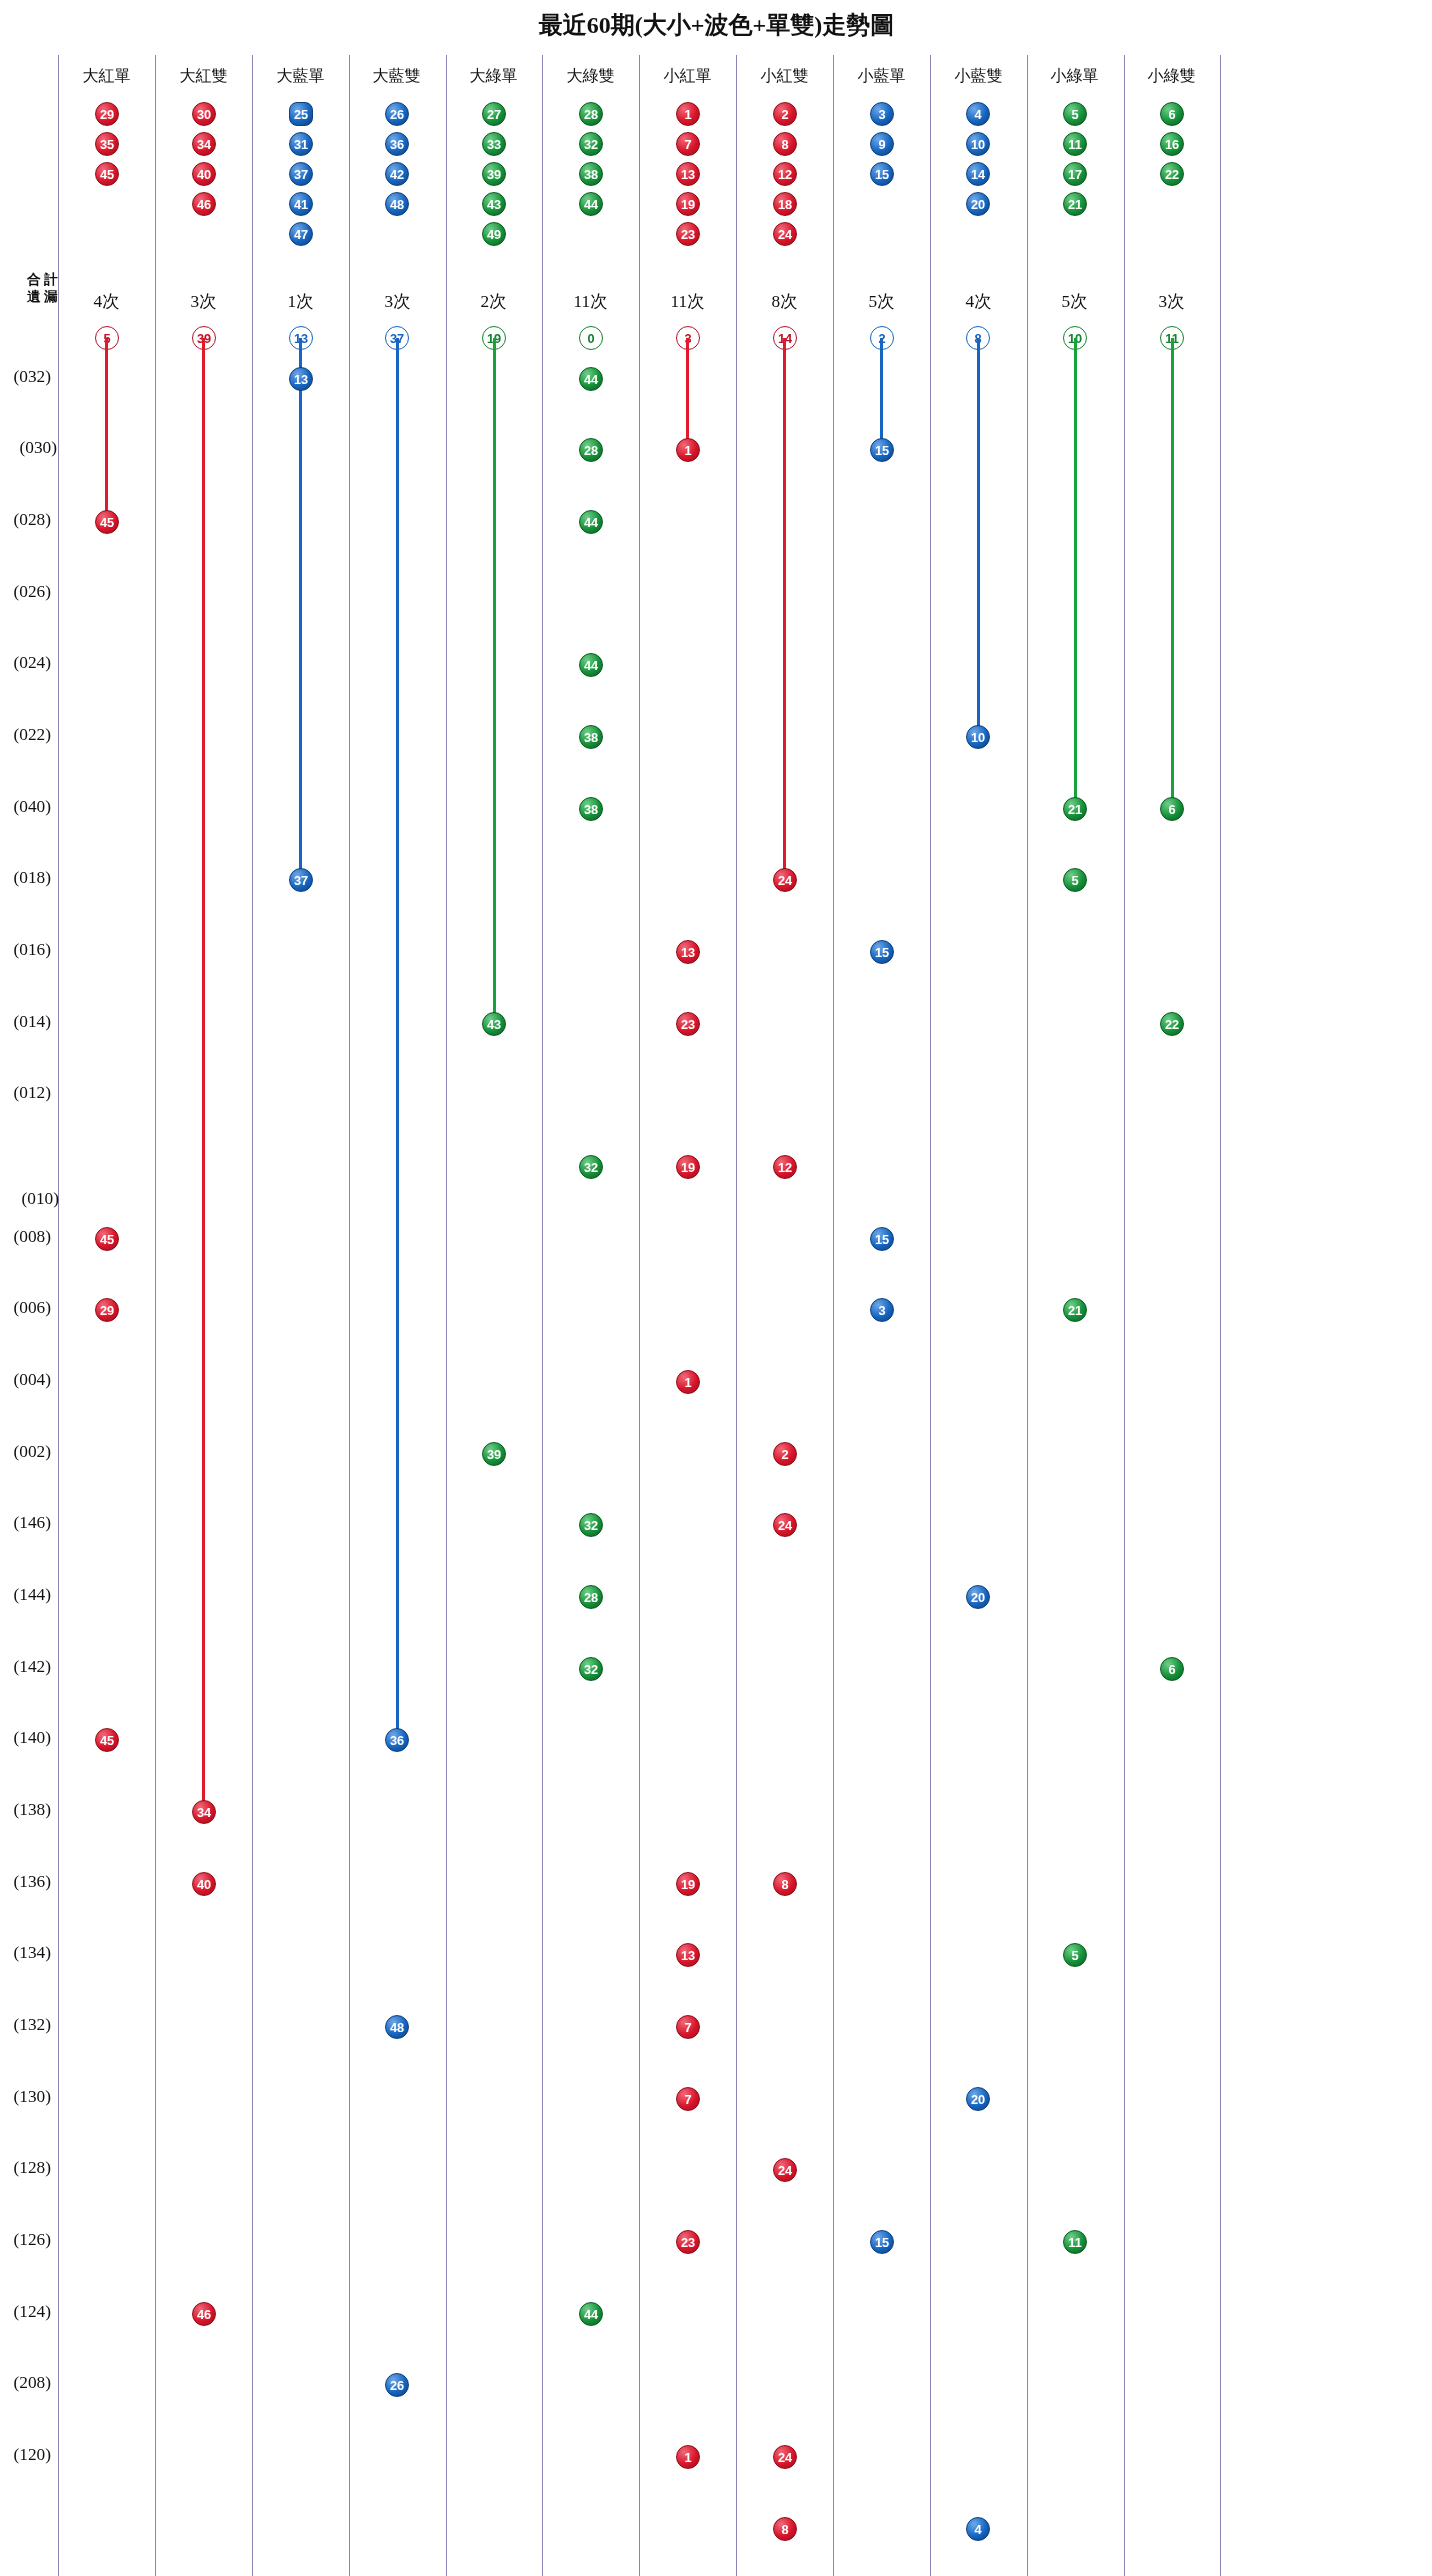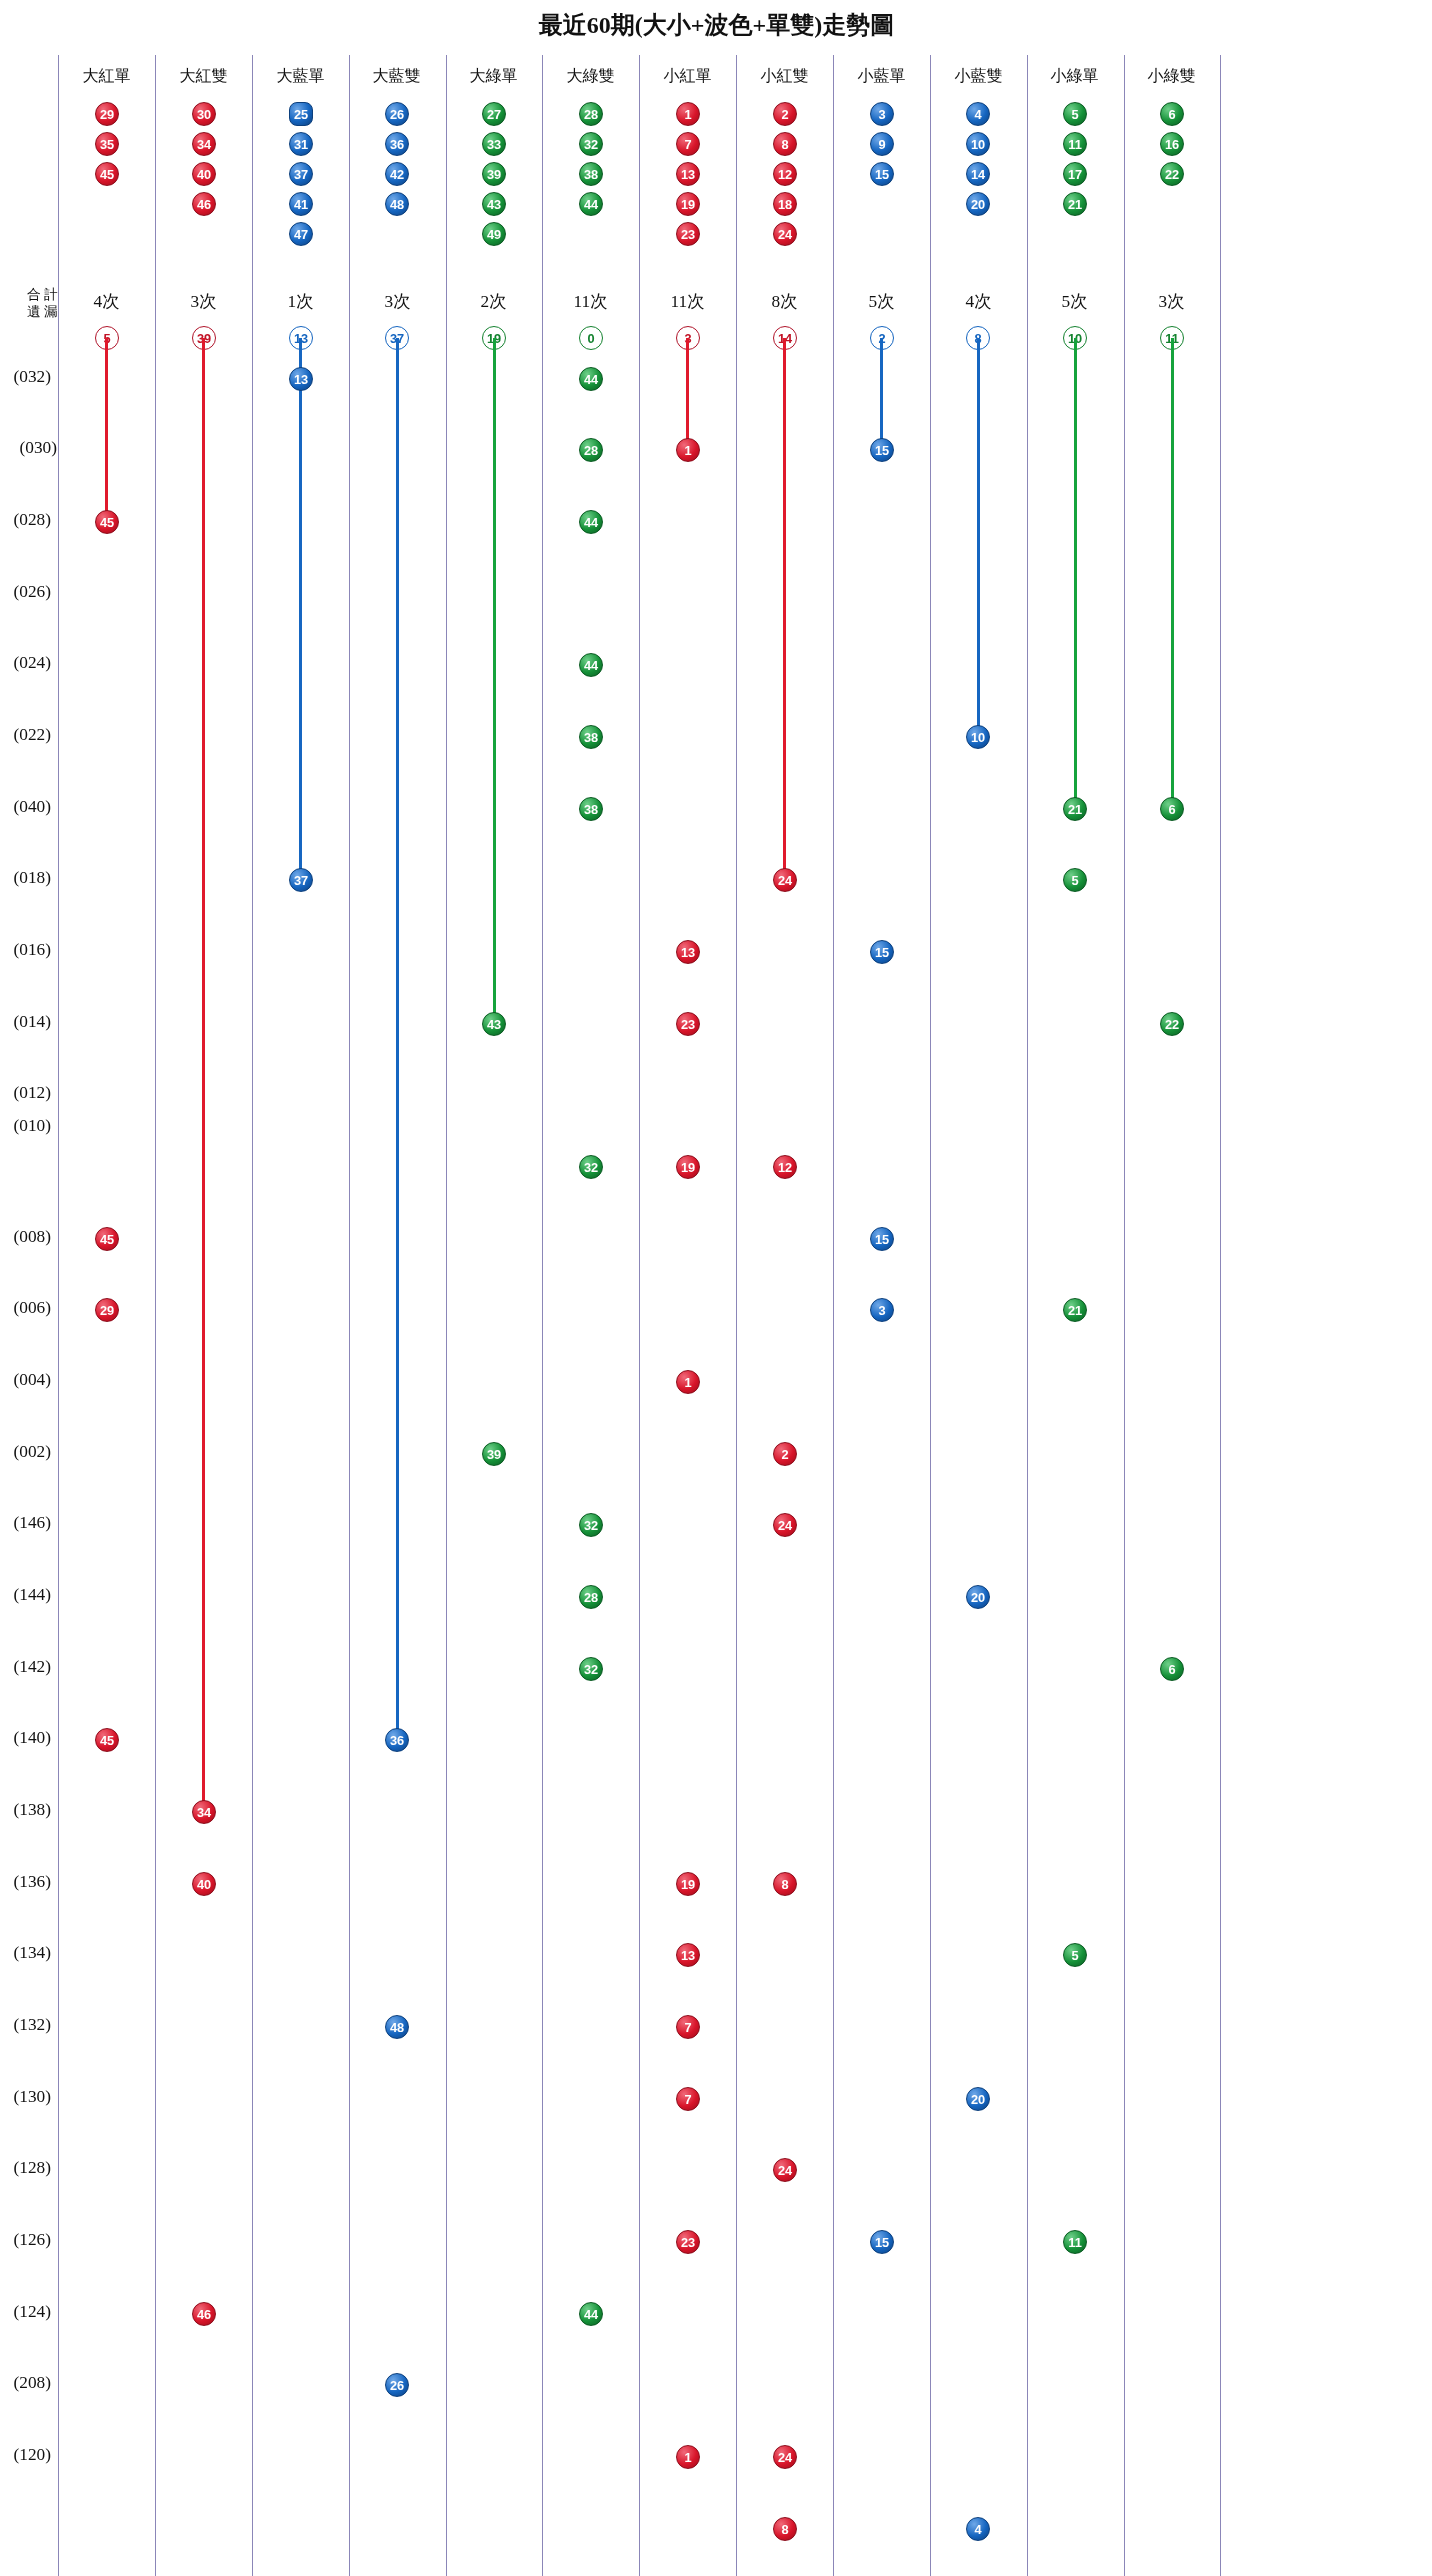--- a/index.html
+++ b/index.html
@@ -189,36 +189,36 @@
     <div class="ball green" style="left: 1063px; top: 162px;">17</div>
     <div class="ball green" style="left: 1063px; top: 192px;">21</div>
     <div class="counttxt" style="left: 1029px; top: 289px; width: 91px;">5次</div>
     <div class="ball hollow green" style="left: 1063px; top: 326px;">10</div>
     <div class="colhead" style="left: 1117px; top: 66px; width: 109px;">小綠雙</div>
     <div class="ball green" style="left: 1160px; top: 102px;">6</div>
     <div class="ball green" style="left: 1160px; top: 132px;">16</div>
     <div class="ball green" style="left: 1160px; top: 162px;">22</div>
     <div class="counttxt" style="left: 1126px; top: 289px; width: 91px;">3次</div>
     <div class="ball hollow green" style="left: 1160px; top: 326px;">11</div>
-    <div class="cornerlab" style="left: 27px; top: 286px;">
+    <div class="cornerlab" style="left: 27px; top: 271px; font-weight: bold;">
       <div>合 計</div>
       <div>遺 漏</div>
     </div>
     <div class="rowlabel" style="left: 0px; width: 51px; top: 367px;">(032)</div>
     <div class="rowlabel" style="left: 0px; width: 51px; top: 438px; margin-left: 6px;">(030)</div>
     <div class="rowlabel" style="left: 0px; width: 51px; top: 510px;">(028)</div>
     <div class="rowlabel" style="left: 0px; width: 51px; top: 582px;">(026)</div>
     <div class="rowlabel" style="left: 0px; width: 51px; top: 653px;">(024)</div>
     <div class="rowlabel" style="left: 0px; width: 51px; top: 725px;">(022)</div>
     <div class="rowlabel" style="left: 0px; width: 51px; top: 797px;">(040)</div>
     <div class="rowlabel" style="left: 0px; width: 51px; top: 868px;">(018)</div>
     <div class="rowlabel" style="left: 0px; width: 51px; top: 940px;">(016)</div>
     <div class="rowlabel" style="left: 0px; width: 51px; top: 1012px;">(014)</div>
     <div class="rowlabel" style="left: 0px; width: 51px; top: 1083px;">(012)</div>
-    <div class="rowlabel" style="left: 0px; width: 51px; top: 1116px;">(010)</div>
+    <div class="rowlabel" style="left: 0px; width: 51px; top: 1189px; padding-left: 8px;">(010)</div>
     <div class="rowlabel" style="left: 0px; width: 51px; top: 1227px;">(008)</div>
     <div class="rowlabel" style="left: 0px; width: 51px; top: 1298px;">(006)</div>
     <div class="rowlabel" style="left: 0px; width: 51px; top: 1370px;">(004)</div>
     <div class="rowlabel" style="left: 0px; width: 51px; top: 1442px;">(002)</div>
     <div class="rowlabel" style="left: 0px; width: 51px; top: 1513px;">(146)</div>
     <div class="rowlabel" style="left: 0px; width: 51px; top: 1585px;">(144)</div>
     <div class="rowlabel" style="left: 0px; width: 51px; top: 1657px;">(142)</div>
     <div class="rowlabel" style="left: 0px; width: 51px; top: 1728px;">(140)</div>
     <div class="rowlabel" style="left: 0px; width: 51px; top: 1800px;">(138)</div>
     <div class="rowlabel" style="left: 0px; width: 51px; top: 1872px;">(136)</div>

